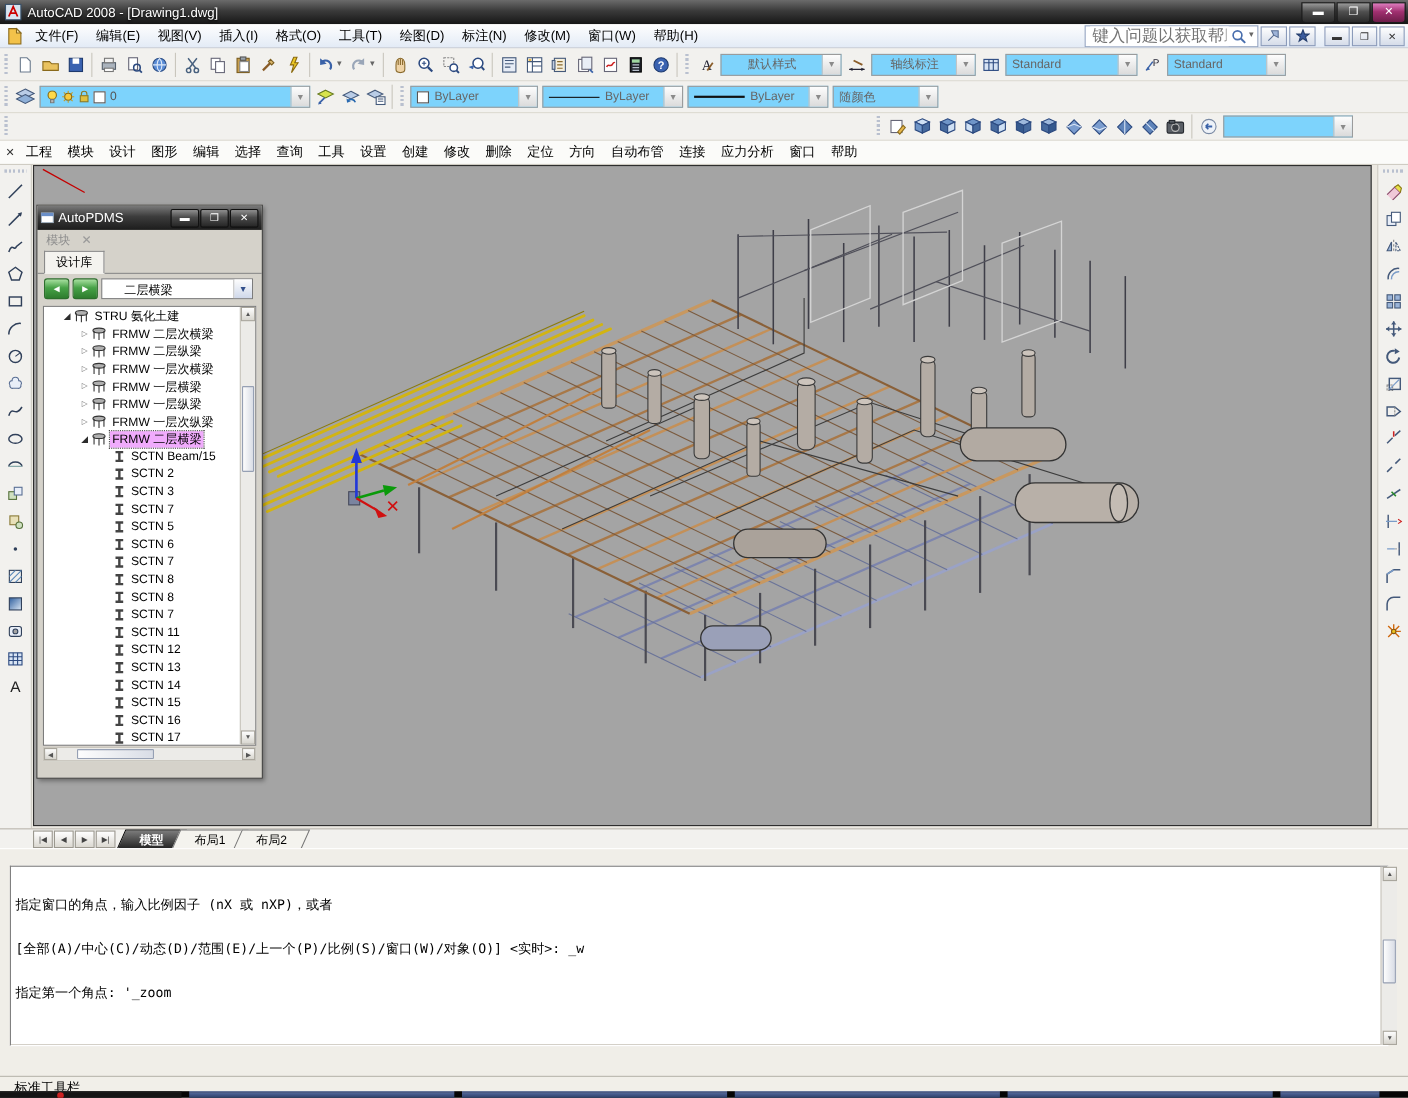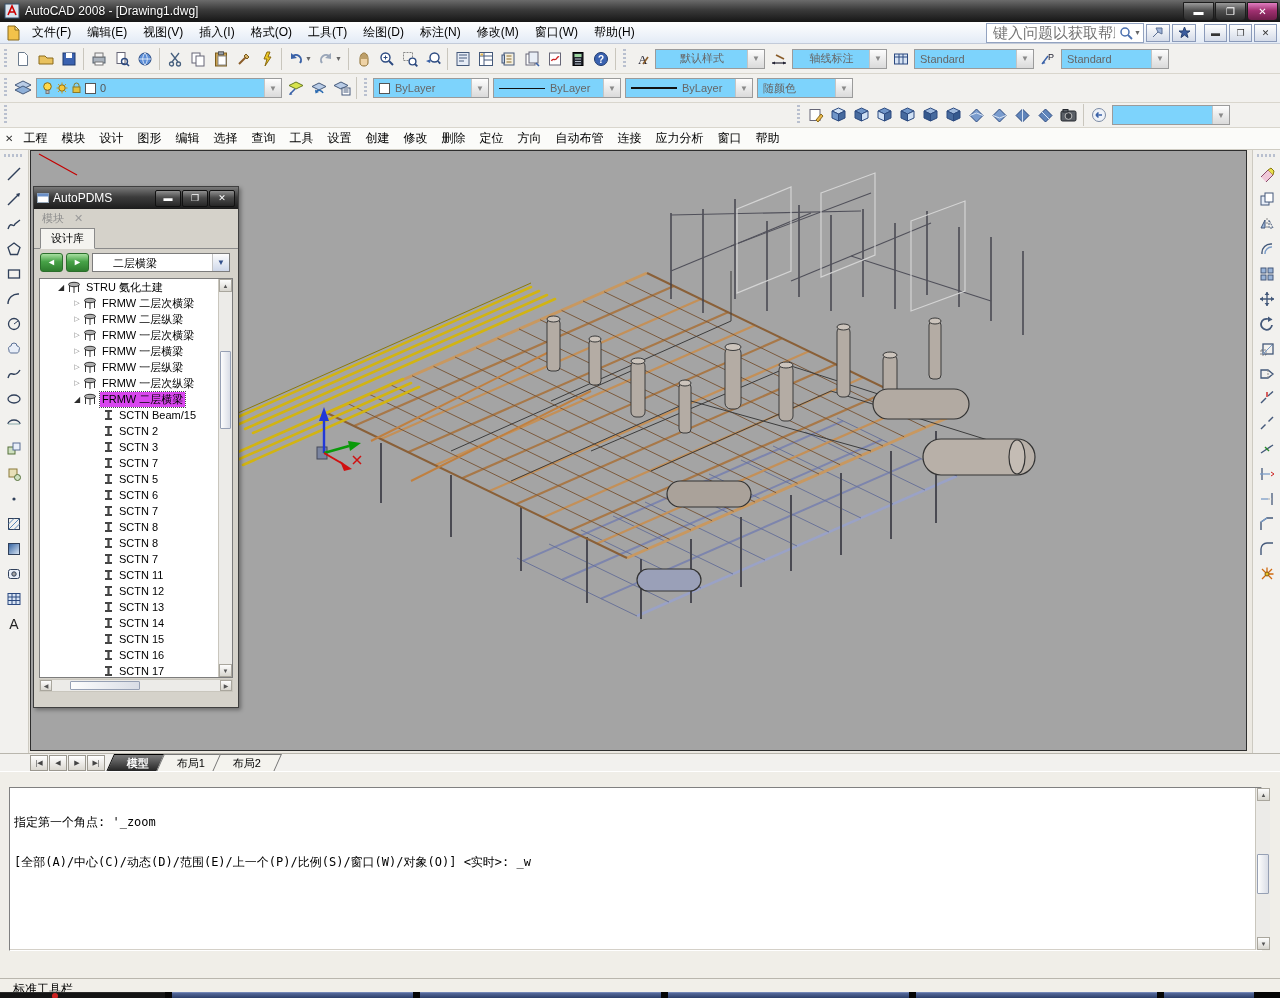--- a/index.html
+++ b/index.html
@@ -76,21 +76,21 @@
     font-size:11px;padding-left:20px;box-sizing:border-box;color:#000}
   #pal-combo .dd{background:linear-gradient(#fdfdfd,#cfd8ea);color:#33508b}
   #treebox{position:absolute;left:5px;top:91px;width:194px;height:400px;background:#fff;border:1px solid #7c7c7c;
     box-sizing:border-box;overflow:hidden}
   .trow{height:16px;display:flex;align-items:center;white-space:nowrap;font-size:11px}
   .exp{width:10px;text-align:center;font-size:7px;color:#787878;flex:none}
   .exp.open{color:#2c2c2c;font-size:8px}
   .tico{flex:none;margin:0 3px 0 1px}
   .tl0{padding-left:16px}.tl1{padding-left:32px}.tl2{padding-left:62px}
   .trow .lbl{padding:0 2px}
-  .trow .sel{background:#d946ef;outline:1px dotted #444}
+  .trow .sel{background:#f0abfc;outline:1px dotted #444}
   .vscroll{position:absolute;right:0;top:0;bottom:0;width:13px;background:#ecebe8;border-left:1px solid #c9c6bd}
   .hscroll{position:absolute;left:5px;top:492px;width:194px;height:13px;background:#ecebe8;border:1px solid #c9c6bd;box-sizing:border-box}
   .sbtn{position:absolute;width:13px;height:13px;background:linear-gradient(#fdfdfd,#d8d6cf);border:1px solid #a9a69d;
     box-sizing:border-box;display:flex;align-items:center;justify-content:center;font-size:6px;color:#555}
   .sthumb{position:absolute;background:linear-gradient(90deg,#fdfdfd,#d9dde6);border:1px solid #96a0b4;box-sizing:border-box;border-radius:1px}
 
   
   #tabrow{left:0;top:753px;width:1280px;height:18px;background:#f2f1ee;border-top:1px solid #b9b6ad;
     display:flex;align-items:center;box-sizing:border-box;padding-left:30px}
   .tnav{width:16px;height:14px;border:1px solid #9b988f;background:linear-gradient(#fff,#dbd8d1);font-size:7px;color:#444;
@@ -1243,22 +1243,23 @@
   <span class="dtab">
       <span>布局1</span>
     </span>
   <span class="dtab">
       <span>布局2</span>
     </span>
 </div>
 
 <div id="cmdpanel" class="abs">
   <div id="cmdhist">
+    <div>指定窗口的角点，输入比例因子 (nX 或 nXP)，或者</div>
+    <div>[全部(A)/中心(C)/动态(D)/范围(E)/上一个(P)/比例(S)/窗口(W)/对象(O)] &lt;实时&gt;: _w</div>
     <div>指定第一个角点: '_zoom</div>
-    <div>[全部(A)/中心(C)/动态(D)/范围(E)/上一个(P)/比例(S)/窗口(W)/对象(O)] &lt;实时&gt;: _w</div>
     
     
     
     
     
     
     
     
   </div>
   <div id="cmdvs">

